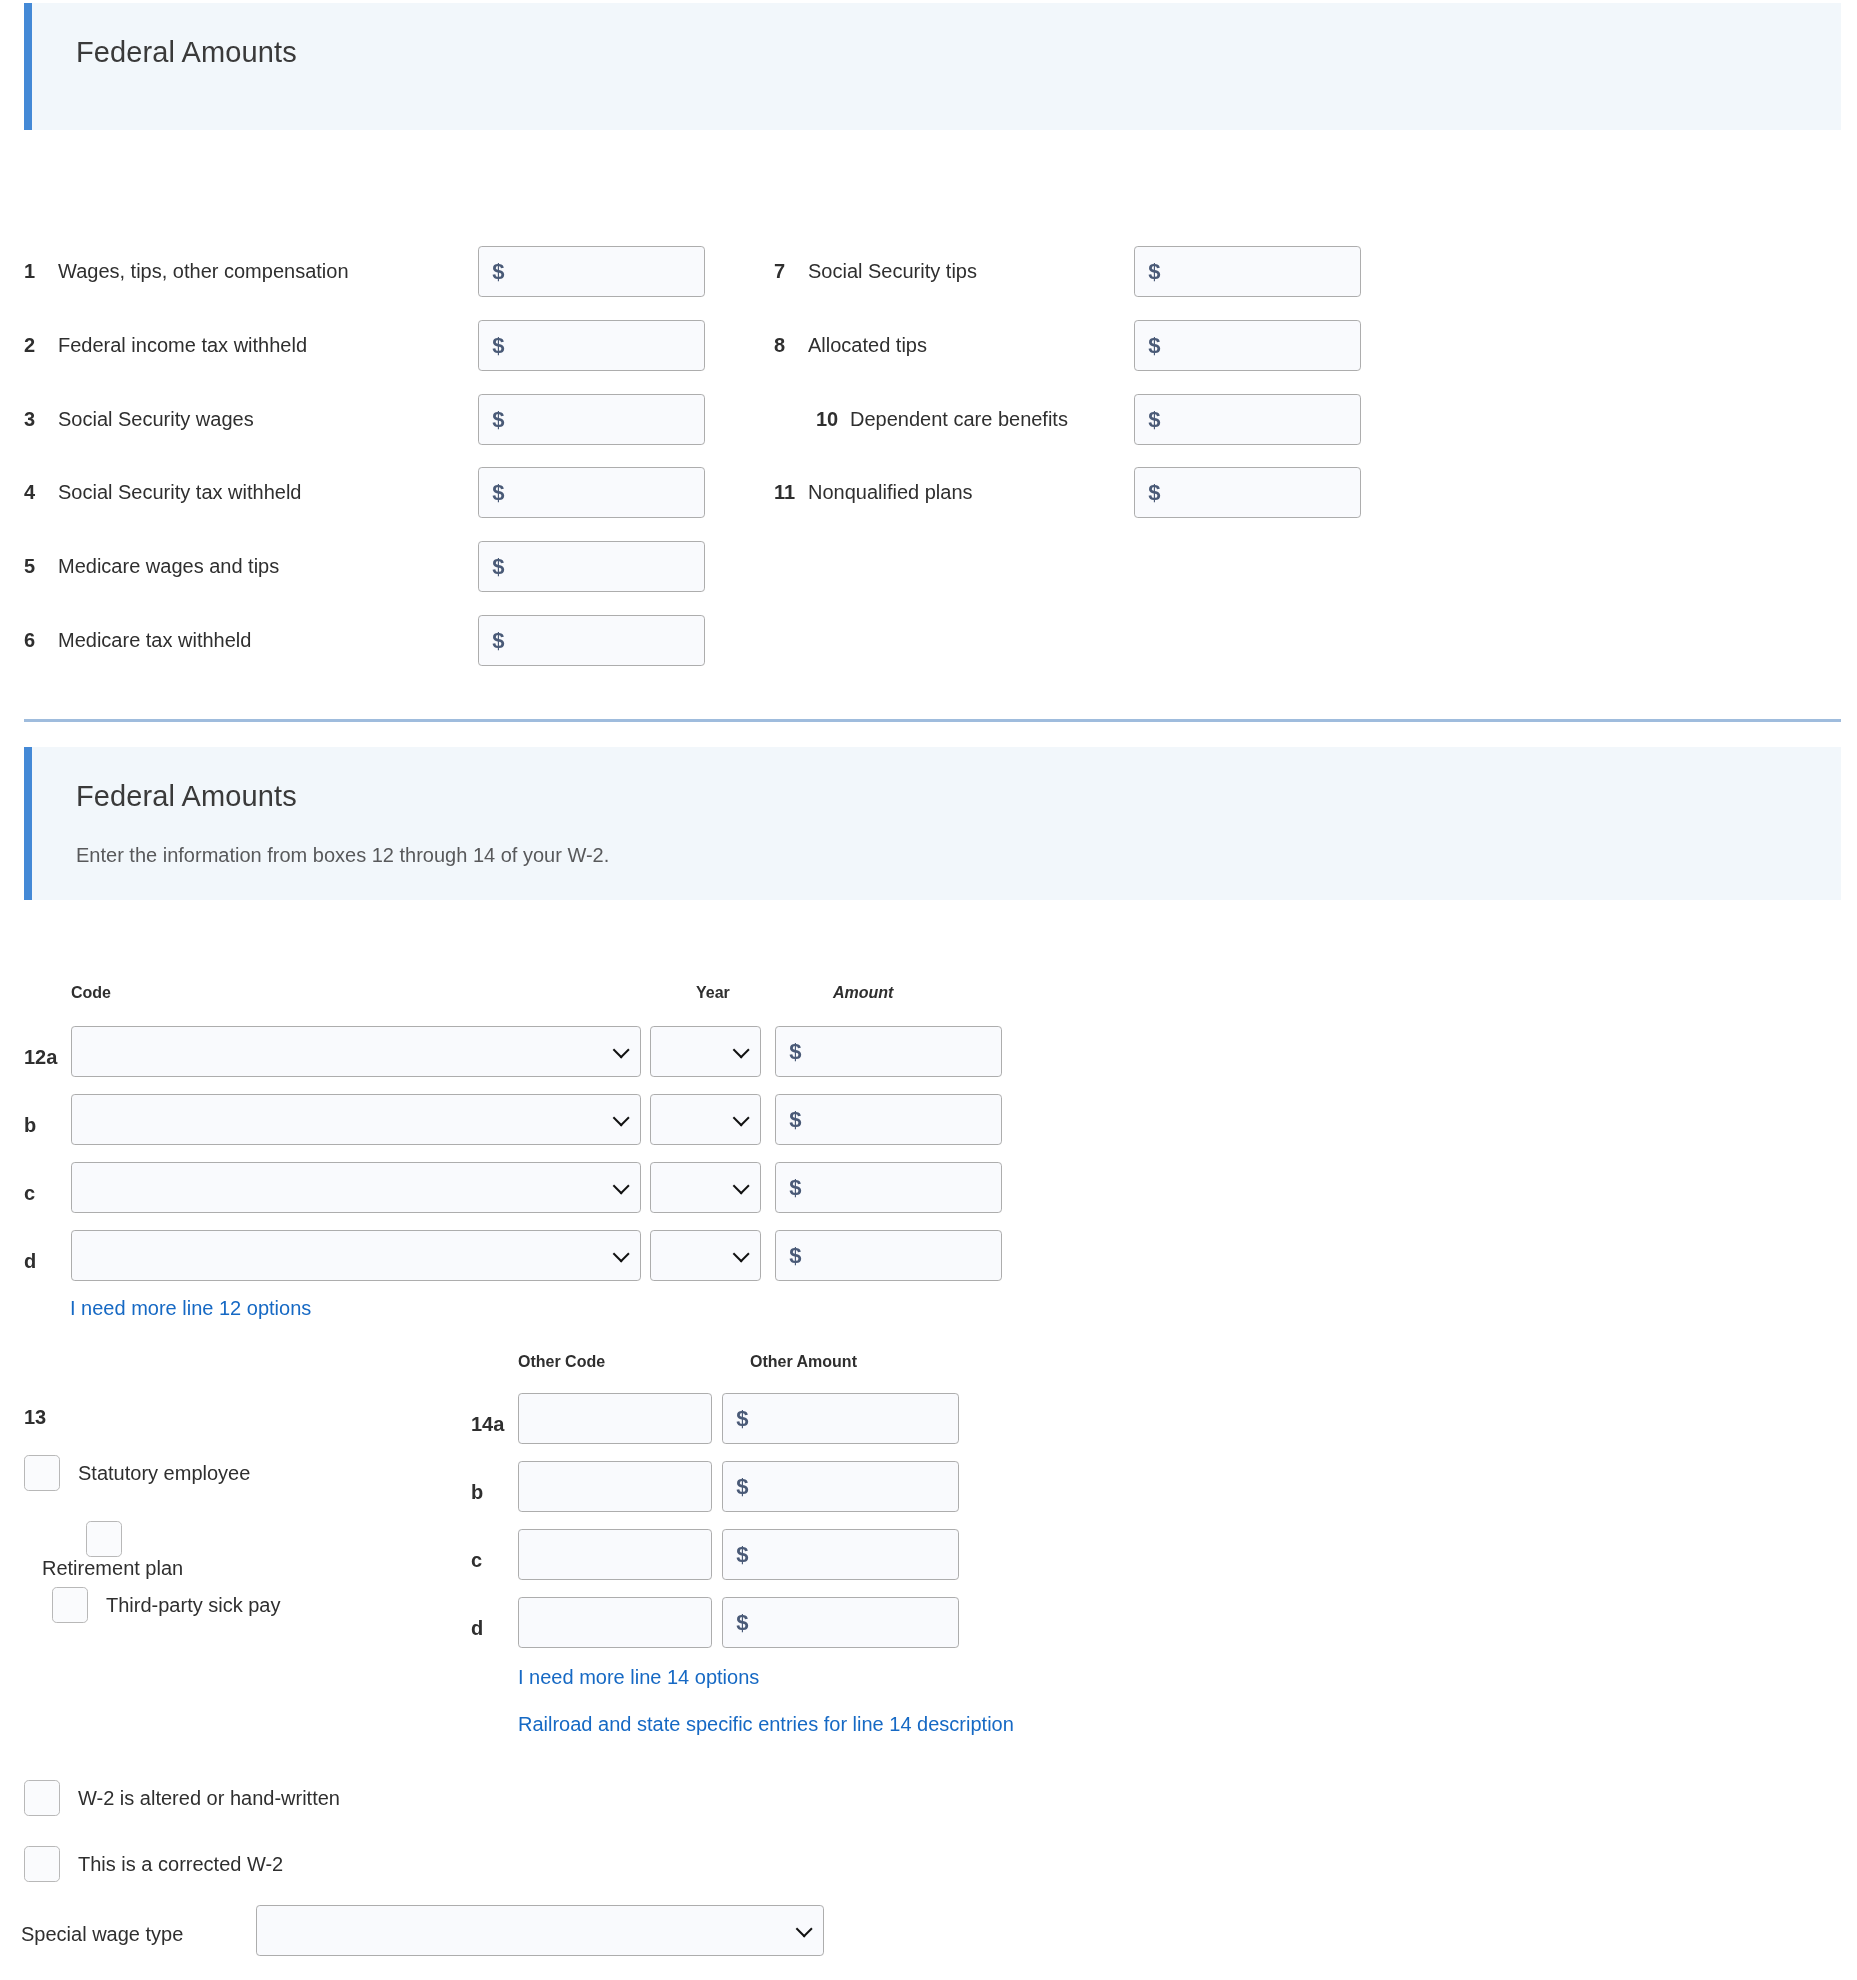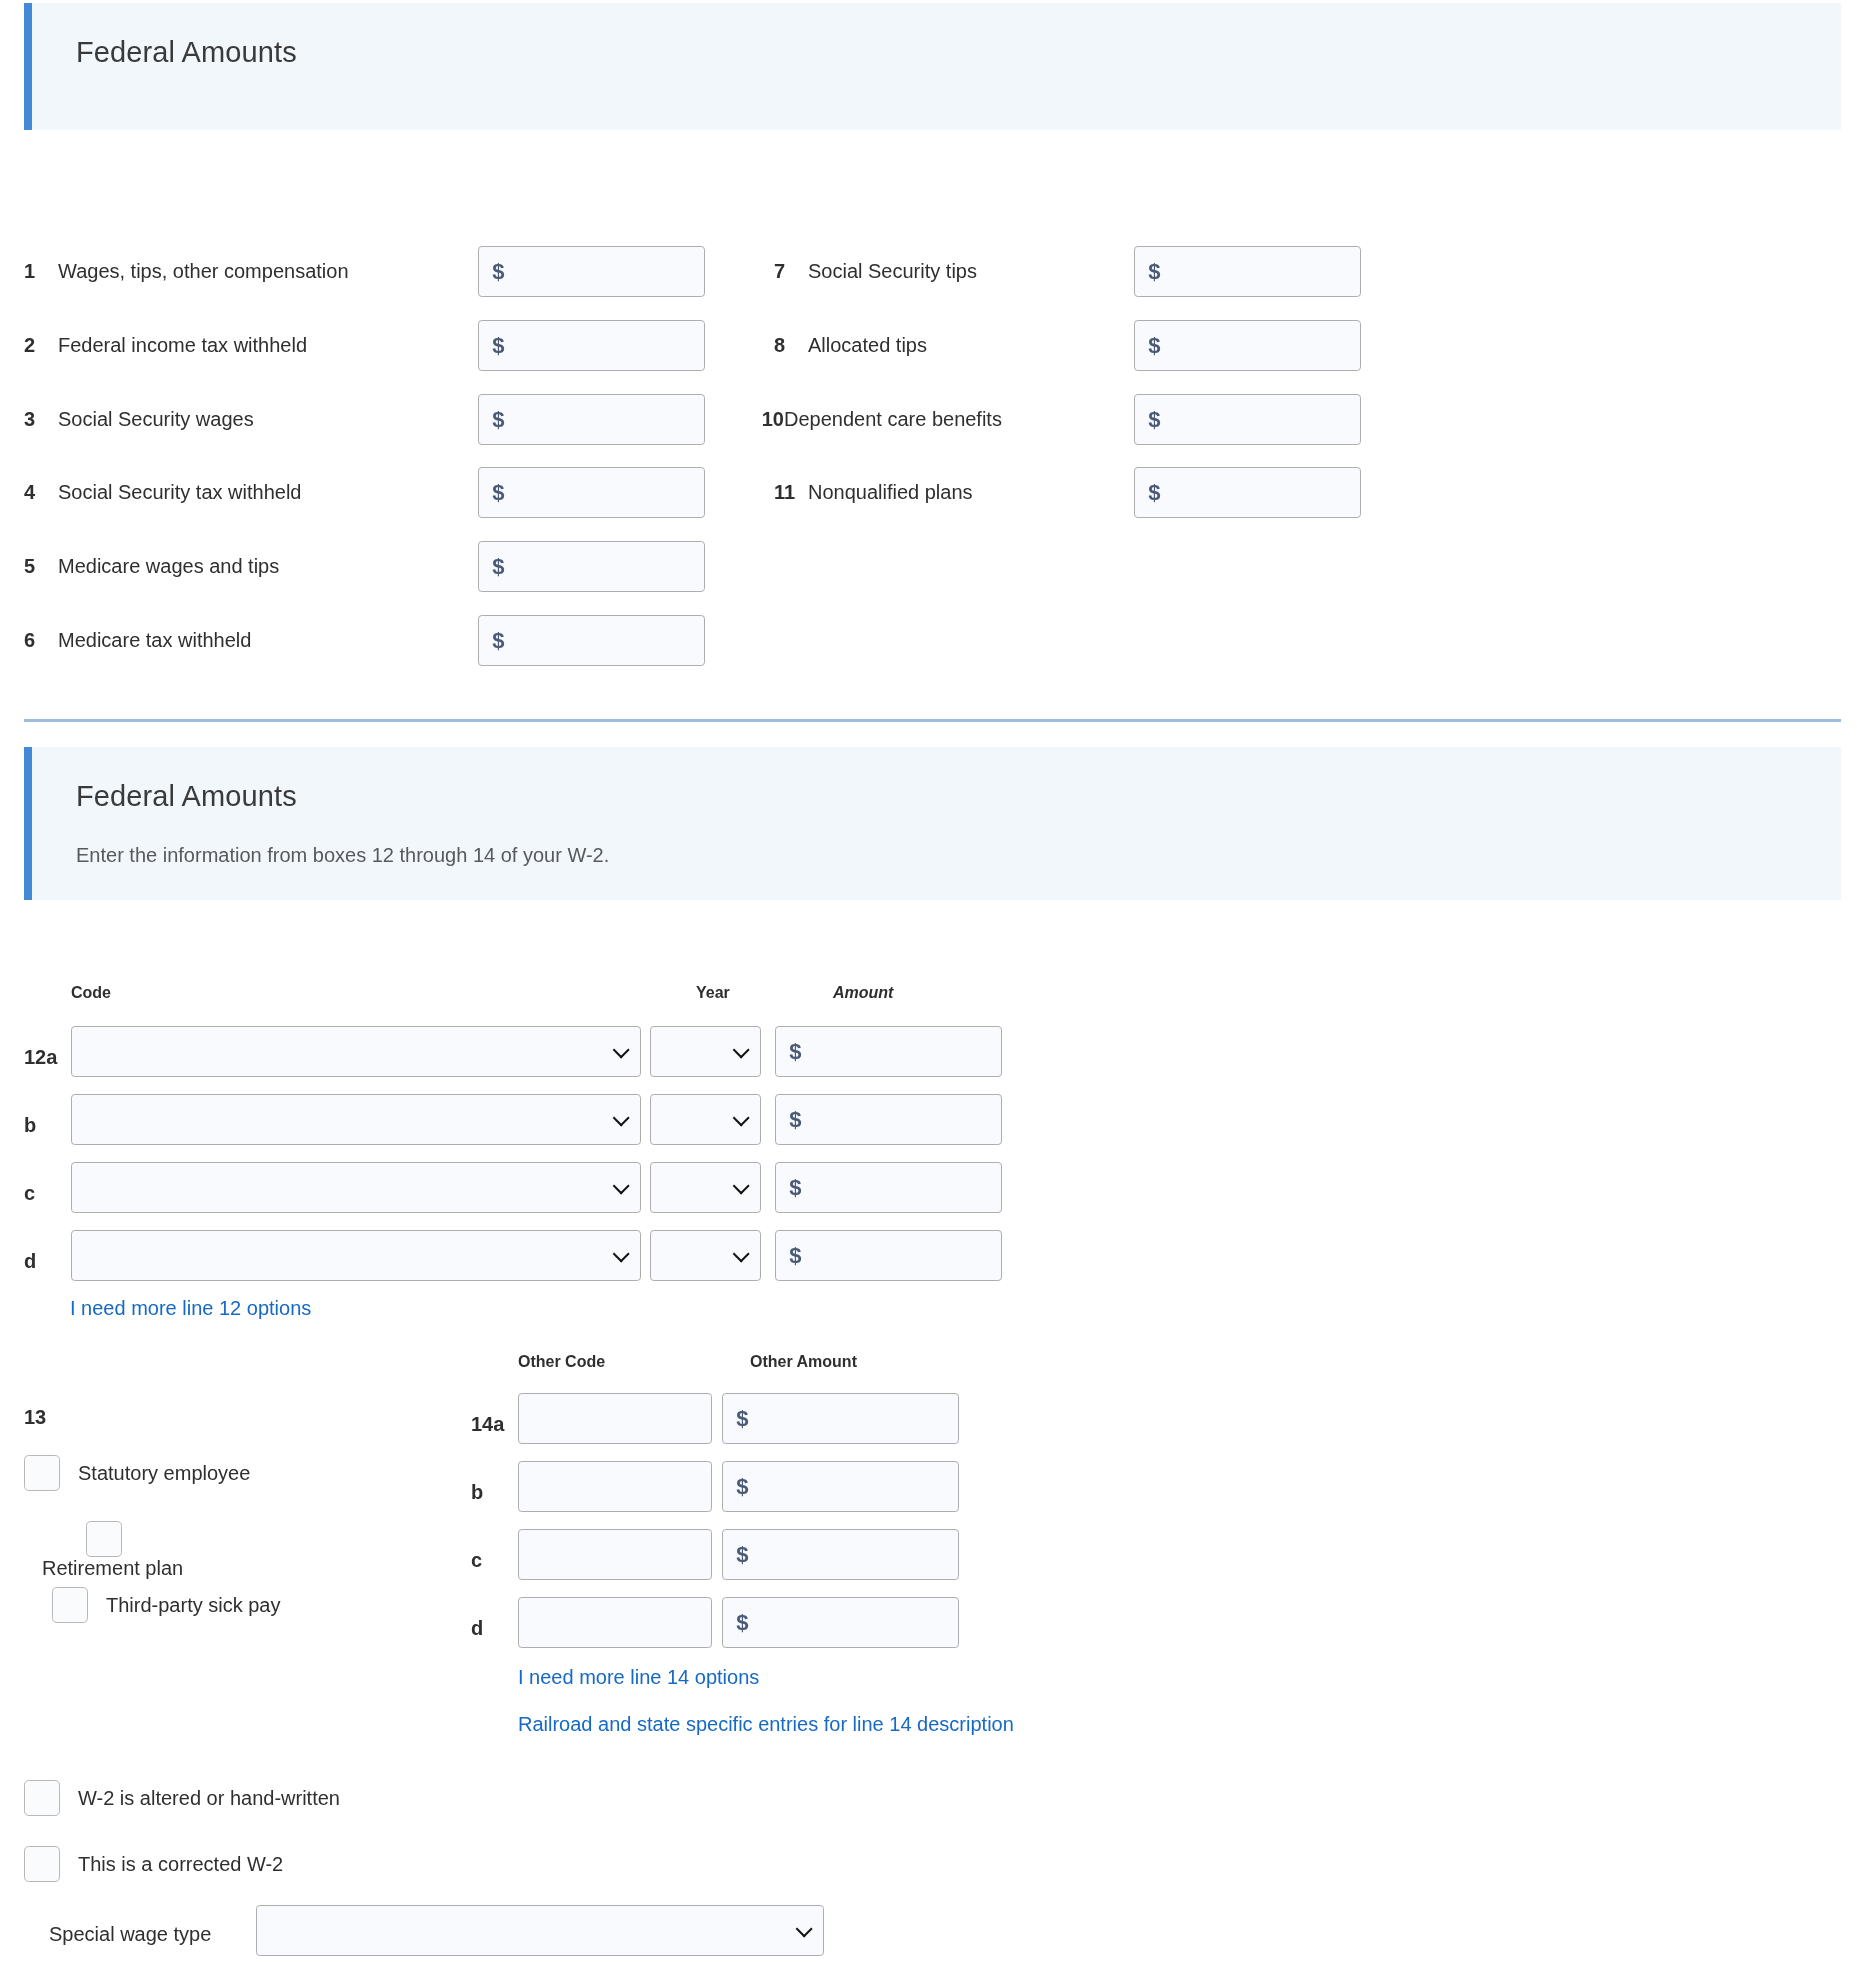--- a/index.html
+++ b/index.html
@@ -136,21 +136,20 @@
     color: #2f2f2f;
     margin-left: 18px;
     white-space: nowrap;
   }
 
   .plabel {
     position: absolute;
     font-size: 20px;
     color: #2f2f2f;
     white-space: nowrap;
-    margin-left: 28px;
   }
 </style>
 </head>
 <body>
 
 <div class="page">
 
   <div class="banner" style="top:2.8px;">
     <div class="banner-title">Federal Amounts</div>
   </div>
@@ -212,21 +211,21 @@
   </div>
 
   <div class="frow" style="left:774px; top:320px;">
     <span class="fnum">8</span>
     <span class="flabel">Allocated tips</span>
   </div>
   <div class="tbox" style="position:absolute; left:1134px; top:320px; width:227px;">
     <span class="dollar">$</span>
   </div>
 
-  <div class="frow" style="left:750px; top:394px;text-align:right;">
+  <div class="frow" style="left:816px; top:394px;">
     <span class="fnum">10</span>
     <span class="flabel">Dependent care benefits</span>
   </div>
   <div class="tbox" style="position:absolute; left:1134px; top:394px; width:227px;">
     <span class="dollar">$</span>
   </div>
 
   <div class="frow" style="left:774px; top:467px;">
     <span class="fnum">11</span>
     <span class="flabel">Nonqualified plans</span>

